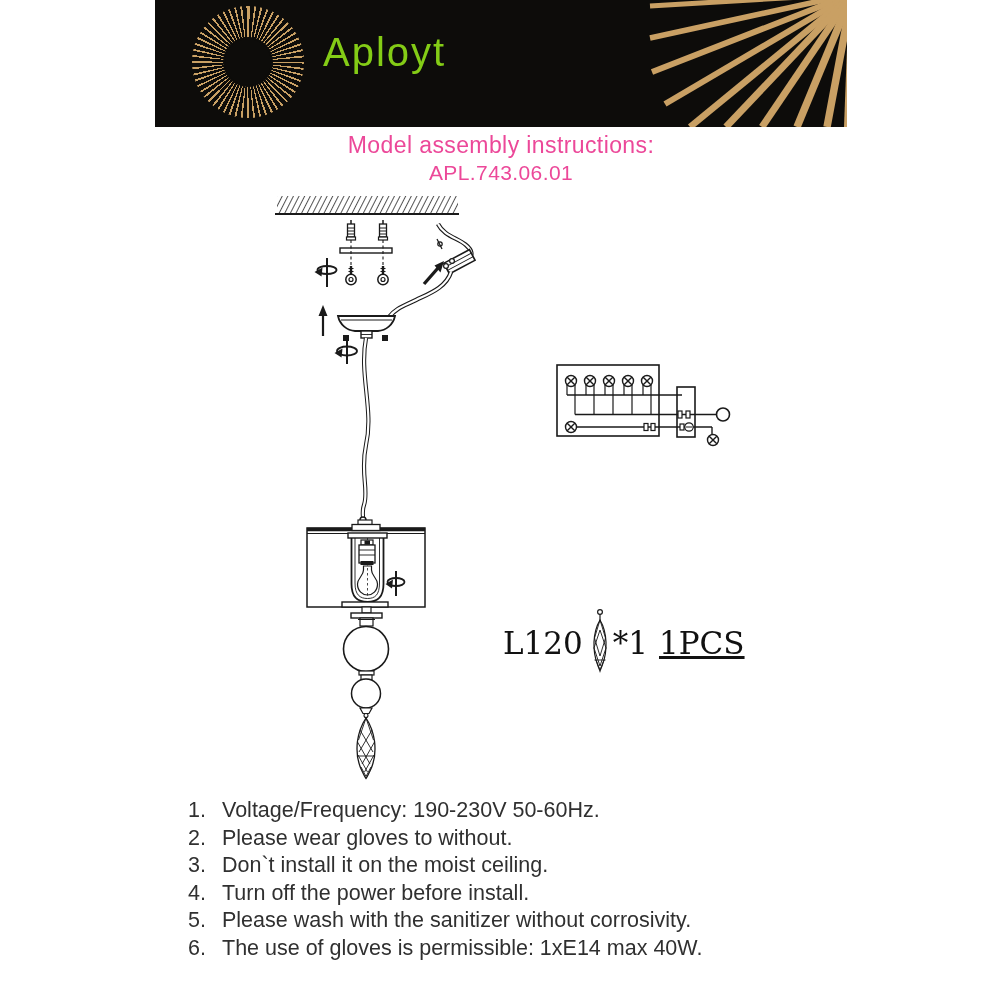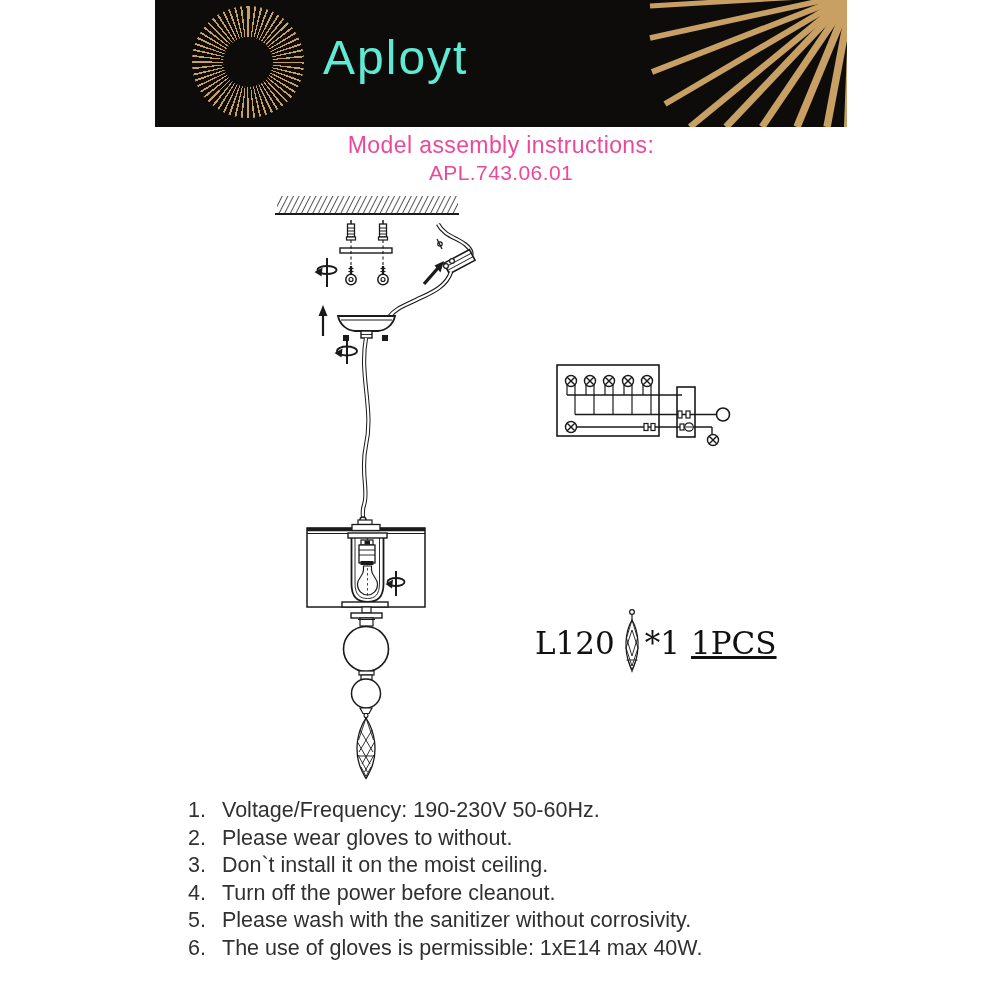--- a/index.html
+++ b/index.html
@@ -14,34 +14,34 @@
   }
   .sunburst{
     position:absolute;left:37px;top:6px;width:112px;height:112px;border-radius:50%;
     background:repeating-conic-gradient(#c9a064 0deg 2deg,#0d0c0a 2deg 6.4deg);
   }
   .sunburst-center{
     position:absolute;left:70px;top:39px;width:46px;height:46px;border-radius:50%;
     background:#0d0c0a;box-shadow:0 0 0 2px #0d0c0a;
   }
   .brand{
-    position:absolute;left:168px;top:30px;font-size:48px;letter-spacing:2px;
-    color:#5eead4;font-weight:400;
+    position:absolute;left:168px;top:30px;font-size:40px;letter-spacing:2px;
+    color:#84cc16;font-weight:400;
   }
   .rayfan{position:absolute;left:492px;top:0;width:200px;height:127px;}
   
   .title-block{position:absolute;left:155px;top:132px;width:692px;text-align:center;color:#ec4899;}
   .title-line{font-size:23px;letter-spacing:.4px;line-height:27px;}
   .model-line{font-size:21px;letter-spacing:.4px;line-height:27px;}
   
   .main-diagram{position:absolute;left:180px;top:183px;width:340px;height:600px;}
   .wiring{position:absolute;left:550px;top:355px;width:200px;height:100px;}
   
   .parts-row{
-    position:absolute;left:535px;top:608px;display:flex;align-items:center;
+    position:absolute;left:503px;top:608px;display:flex;align-items:center;
     font-family:"DejaVu Serif","Liberation Serif",serif;font-size:31px;color:#111111;
   }
   .parts-row .crystal-icon{margin:0 3px 0 7px;}
   .parts-row .pcs{margin-left:11px;text-decoration:underline;}
   
   .instructions{position:absolute;left:188px;top:797px;width:600px;color:#303030;}
   .instr-row{display:flex;font-size:21.5px;line-height:27.6px;}
   .instr-num{width:34px;flex:0 0 34px;}
   .instr-text{flex:1;}
   svg .ln{stroke:#1a1a1a;fill:none;}
@@ -336,21 +336,21 @@
   <div class="instr-row">
     <span class="instr-num">2.</span>
     <span class="instr-text">Please wear gloves to without.</span>
   </div>
   <div class="instr-row">
     <span class="instr-num">3.</span>
     <span class="instr-text">Don`t install it on the moist ceiling.</span>
   </div>
   <div class="instr-row">
     <span class="instr-num">4.</span>
-    <span class="instr-text">Turn off the power before cleanout.</span>
+    <span class="instr-text">Turn off the power before install.</span>
   </div>
   <div class="instr-row">
     <span class="instr-num">5.</span>
     <span class="instr-text">Please wash with the sanitizer without corrosivity.</span>
   </div>
   <div class="instr-row">
     <span class="instr-num">6.</span>
     <span class="instr-text">The use of gloves is permissible: 1xE14 max 40W.</span>
   </div>
 </div>

